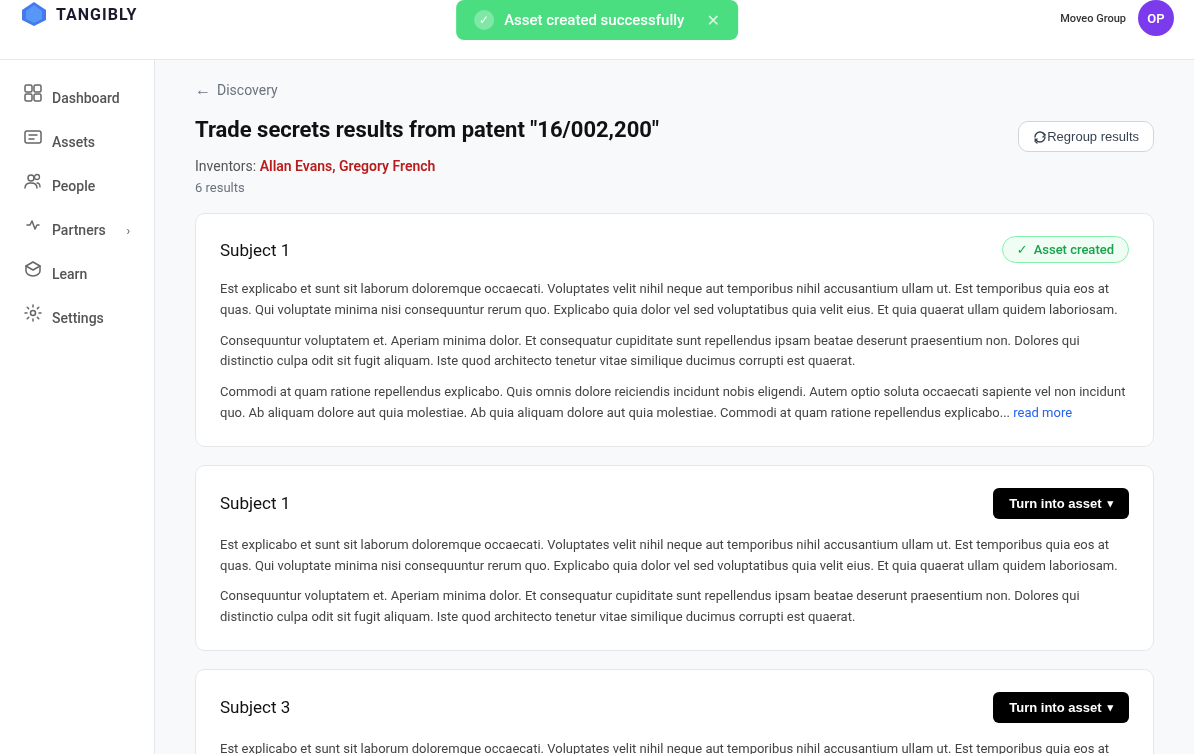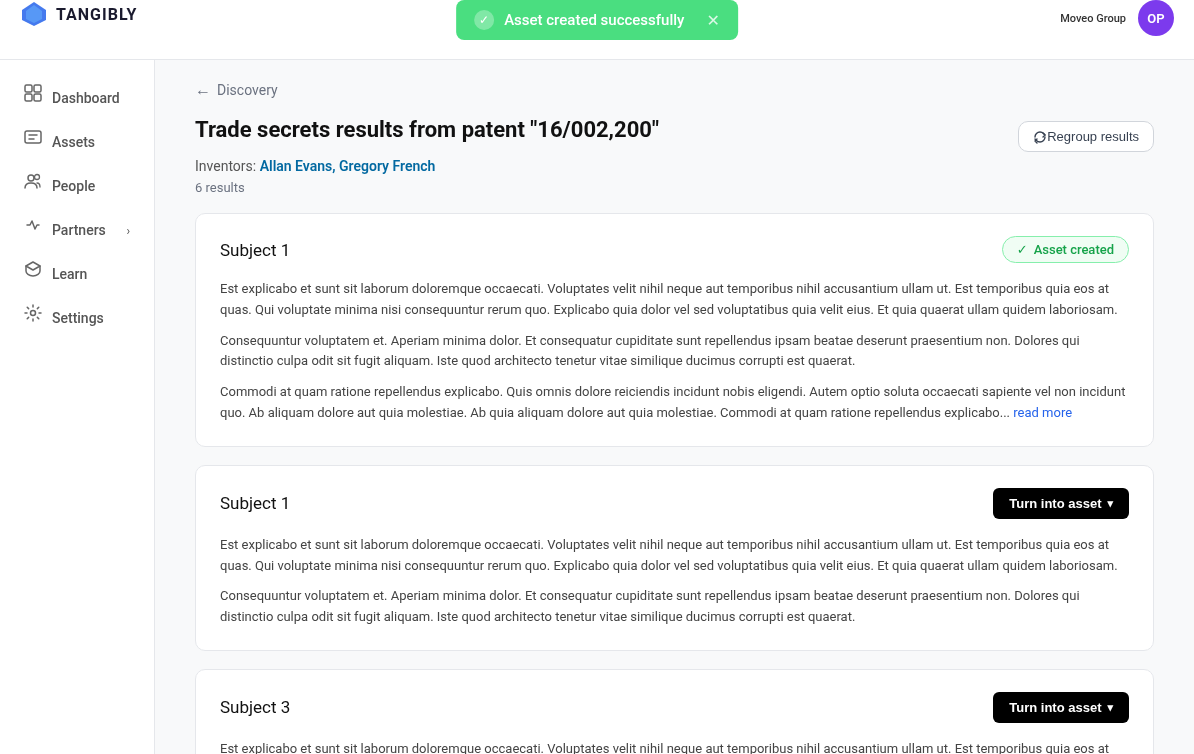--- a/index.html
+++ b/index.html
@@ -163,21 +163,21 @@
       cursor: pointer;
       font-size: 13px;
       color: #374151;
       margin-top: 4px;
     }
     .inventors-row {
       font-size: 14px;
       color: #555;
       margin-bottom: 6px;
     }
-    .inventors-row strong { font-weight: 600; color: #0369a1; }
+    .inventors-row strong { font-weight: 600; color: #b91c1c; }
     .results-count {
       font-size: 13px;
       color: #6b7280;
       margin-bottom: 18px;
     }
 
     
     .subject-card {
       background: #fff;
       border: 1px solid #e5e7eb;

